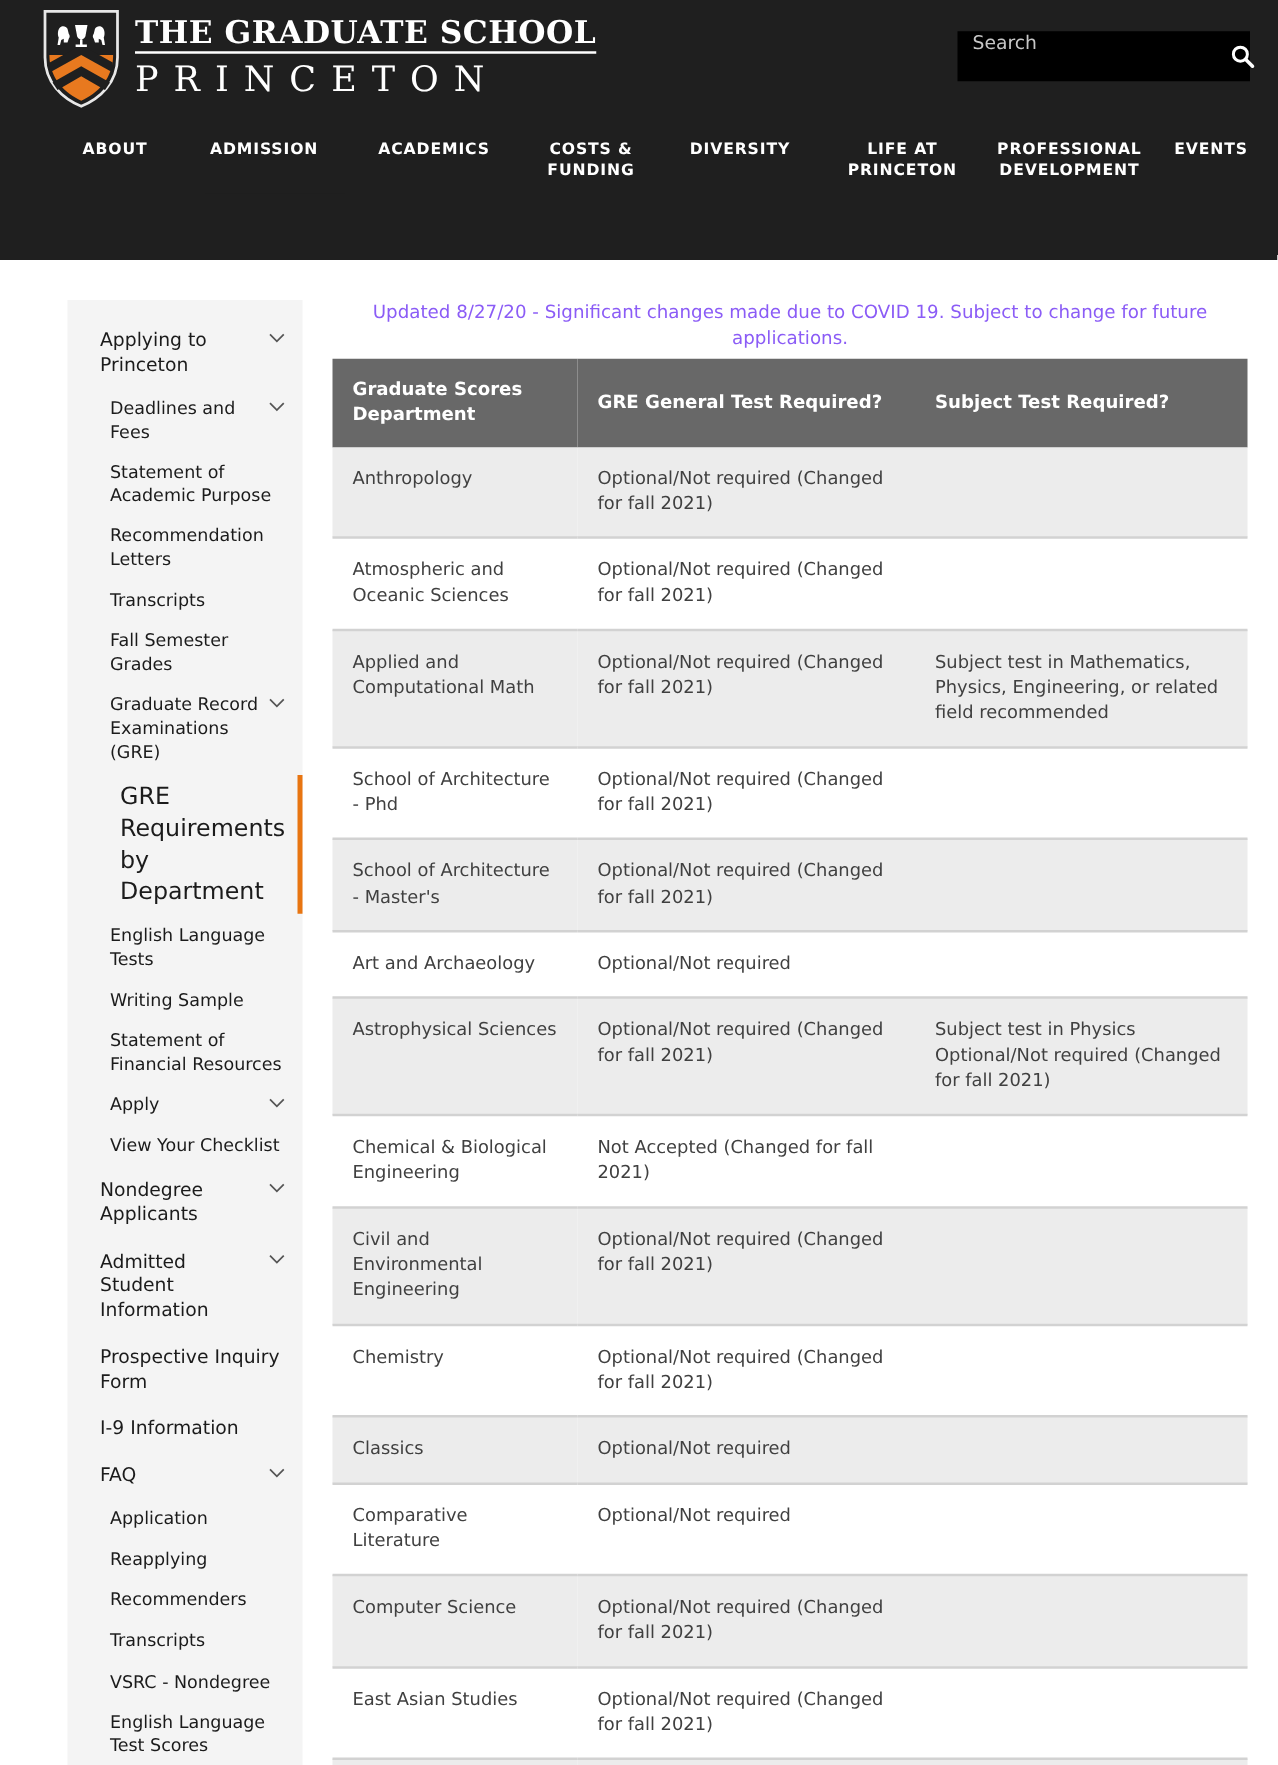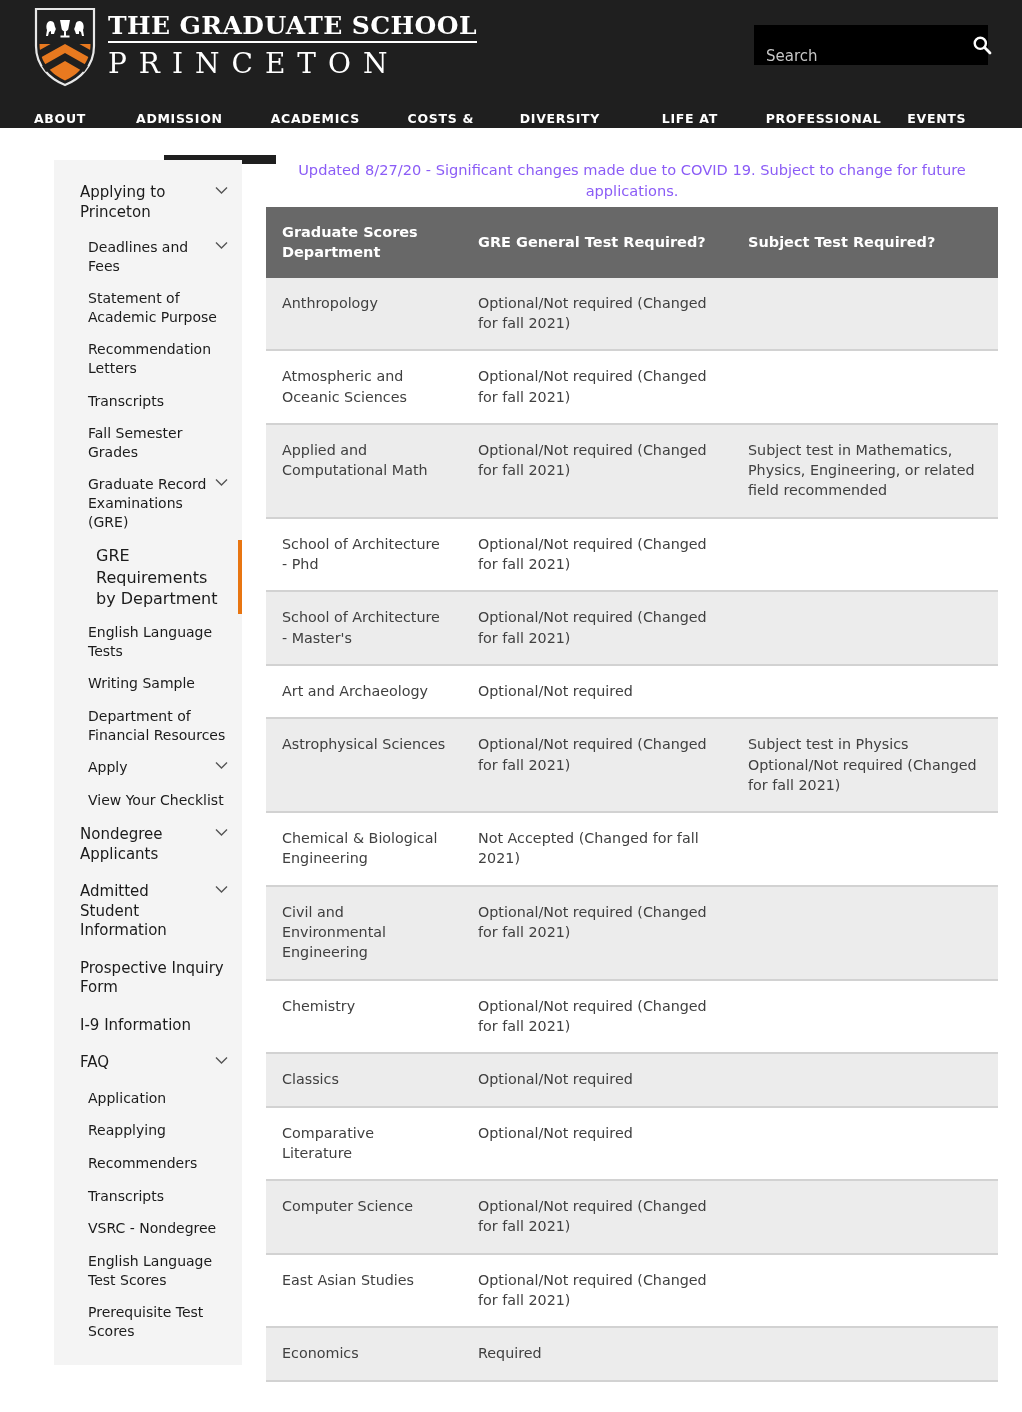--- a/index.html
+++ b/index.html
@@ -8,21 +8,21 @@
     width: 1022px; height: 1412px;
     background: #ffffff;
     font-family: "DejaVu Sans", "Liberation Sans", sans-serif;
     overflow: hidden;
   }
 
   
   .site-header {
     position: relative;
     width: 1022px;
-    height: 128px;
+    height: 208px;
     background: #1f1f1f;
   }
   .logo-block {
     position: absolute;
     left: 34px; top: 6px;
     display: flex;
     align-items: center;
     gap: 12px;
   }
   .shield { width: 62px; height: 82px; display: block; }
@@ -41,25 +41,25 @@
     font-family: "DejaVu Serif", "Liberation Serif", serif;
     color: #ffffff;
     font-size: 28px;
     letter-spacing: 12px;
     line-height: 1.2;
     padding-top: 4px;
   }
 
   .search-wrap {
     position: absolute;
-    right: 34px; top: 25px;
+    right: 22px; top: 25px;
     width: 234px; height: 40px;
     background: #000000;
     display: flex;
-    align-items: flex-end;
+    align-items: flex-start;
     text-decoration: underline;
   }
   .search-input {
     flex: 1;
     background: transparent;
     border: none;
     outline: none;
     color: #d6d6d6;
     font-family: "DejaVu Sans", "Liberation Sans", sans-serif;
     font-size: 15px;
@@ -128,21 +128,21 @@
     line-height: 1.3;
   }
   .side-lvl2 {
     padding: 7px 14px 7px 34px;
     font-size: 14px;
     color: #1b1b1b;
     line-height: 1.33;
   }
   .side-lvl3 {
     padding: 7px 14px 7px 42px;
-    font-size: 16px;
+    font-size: 19px;
     color: #1b1b1b;
     line-height: 1.33;
     align-items: flex-end;
   }
   .side-row.active .accent-bar {
     position: absolute;
     right: 0; top: 2px; bottom: 2px;
     width: 4px;
     background: #e87511;
   }
@@ -219,21 +219,21 @@
     <input class="search-input" type="text" placeholder="Search" style="">
     <button class="search-btn">
       <svg width="20" height="20" viewBox="0 0 20 20">
         <circle cx="8.3" cy="8.3" r="5.6" fill="none" stroke="#ffffff" stroke-width="2.4"></circle>
         <line x1="12.6" y1="12.6" x2="18" y2="18" stroke="#ffffff" stroke-width="2.8" stroke-linecap="round"></line>
       </svg>
     </button>
   </div>
 
   <nav class="main-nav">
-    <div class="nav-item" style="margin-left:32px;">ABOUT</div>
+    <div class="nav-item" style="margin-left:64px;">ABOUT</div>
     <div class="nav-item" style="margin-left:46px;">ADMISSION</div>
     <div class="nav-item" style="margin-left:44px;">ACADEMICS</div>
     <div class="nav-item" style="margin-left:42px;">COSTS &amp;
 FUNDING</div>
     <div class="nav-item" style="margin-left:40px;">DIVERSITY</div>
     <div class="nav-item" style="margin-left:42px;">LIFE AT
 PRINCETON</div>
     <div class="nav-item" style="margin-left:28px;">PROFESSIONAL
 DEVELOPMENT</div>
     <div class="nav-item" style="margin-left:22px;">EVENTS</div>
@@ -279,21 +279,21 @@
         <span class="side-label">GRE Requirements by Department</span>
         <span class="accent-bar"></span>
       </div>
       <div class="side-row side-lvl2">
         <span class="side-label">English Language Tests</span>
       </div>
       <div class="side-row side-lvl2">
         <span class="side-label">Writing Sample</span>
       </div>
       <div class="side-row side-lvl2">
-        <span class="side-label">Department of Financial Resources</span>
+        <span class="side-label">Statement of Financial Resources</span>
       </div>
       <div class="side-row side-lvl2">
         <span class="side-label">Apply</span>
         <svg class="chev" width="13" height="9" viewBox="0 0 13 9">
           <polyline points="1,1.5 6.5,7 12,1.5" fill="none" stroke="#555" stroke-width="1.4"></polyline>
         </svg>
       </div>
       <div class="side-row side-lvl2">
         <span class="side-label">View Your Checklist</span>
       </div>

